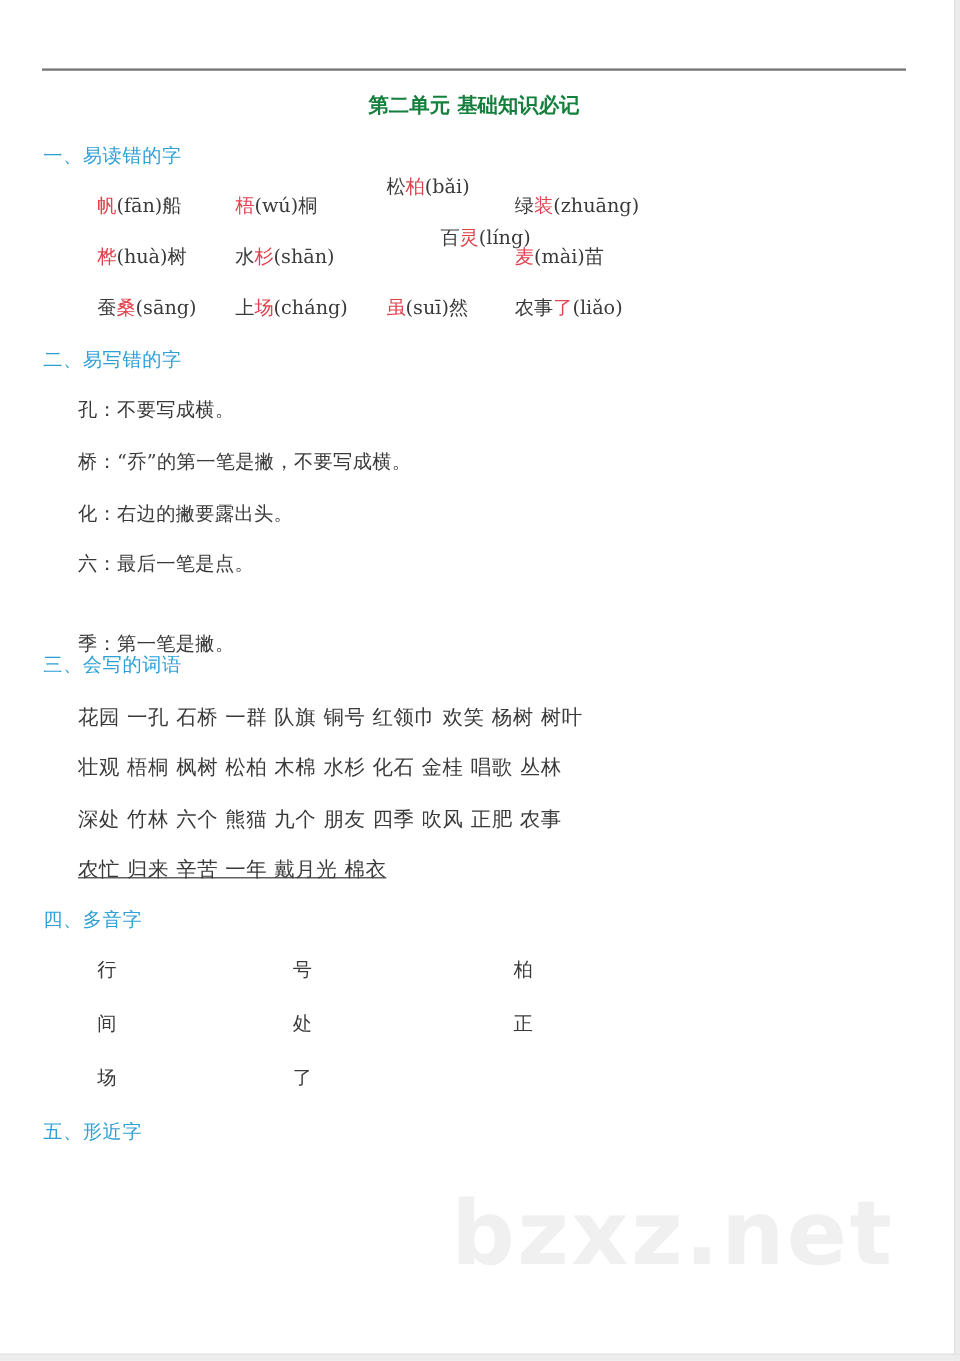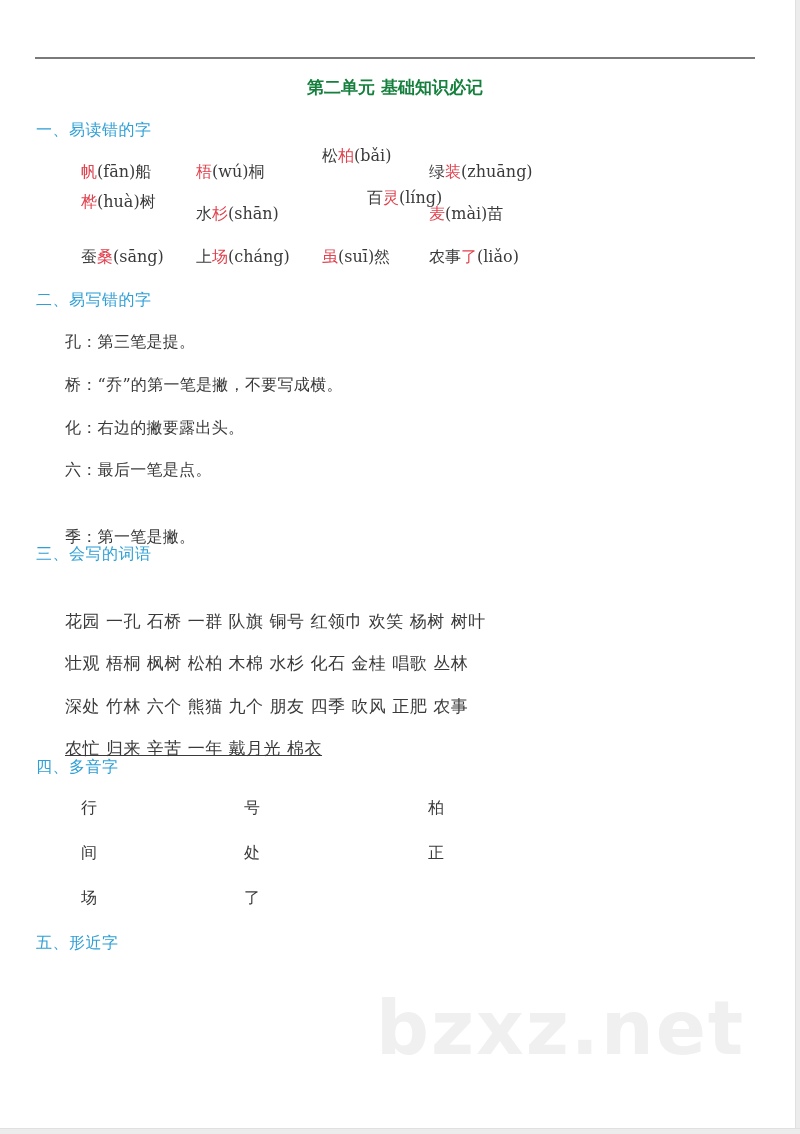--- a/index.html
+++ b/index.html
@@ -14,21 +14,21 @@
     position: absolute; left: 0; top: 76px; width: 790px; text-align: center;
     font-family: "DejaVu Sans", "Liberation Sans", sans-serif; font-weight: bold; font-size: 17px; color: #15803d;
   }
   .sec-head {
     position: absolute; left: 36px; font-family: "DejaVu Sans", "Liberation Sans", sans-serif;
     font-size: 16px; color: #2ea0d6; letter-spacing: 0.5px;
   }
   .cell { position: absolute; white-space: nowrap; font-size: 16px; padding-left: 16px; }
   .red { color: #e0424e; }
   .line { position: absolute; left: 65px; font-size: 16px; white-space: nowrap; letter-spacing: 0.3px; }
-  .words { position: absolute; left: 65px; font-size: 17px; white-space: nowrap; letter-spacing: 0.5px; margin-top: 24px; }
+  .words { position: absolute; left: 65px; font-size: 17px; white-space: nowrap; letter-spacing: 0.5px; }
   .watermark {
     position: absolute; left: 376px; top: 985px; font-family: "DejaVu Sans", "Liberation Sans", sans-serif;
     font-weight: bold; font-size: 74px; color: #f0f0f0; letter-spacing: 2px;
   }
 </style>
 </head>
 <body>
 
 <div class="page-edge-right"></div>
 <div class="page-edge-bottom"></div>
@@ -38,33 +38,33 @@
 
 <div class="sec-head" style="top:120px;">一、易读错的字</div>
 
 <div>
 
   <div class="cell" style="left:65px;top:162px;"><span></span><span class="red">帆</span><span>(fān)船</span></div>
   <div class="cell" style="left:180px;top:162px;"><span></span><span class="red">梧</span><span>(wú)桐</span></div>
   <div class="cell" style="left:306px;top:146px;"><span>松</span><span class="red">柏</span><span>(bǎi)</span></div>
   <div class="cell" style="left:413px;top:162px;"><span>绿</span><span class="red">装</span><span>(zhuāng)</span></div>
 
-  <div class="cell" style="left:65px;top:192px;"><span></span><span class="red">桦</span><span>(huà)树</span></div>
+  <div class="cell" style="left:65px;top:204px;"><span></span><span class="red">桦</span><span>(huà)树</span></div>
   <div class="cell" style="left:180px;top:204px;"><span>水</span><span class="red">杉</span><span>(shān)</span></div>
   <div class="cell" style="left:306px;top:188px;margin-left:45px;"><span>百</span><span class="red">灵</span><span>(líng)</span></div>
   <div class="cell" style="left:413px;top:204px;"><span></span><span class="red">麦</span><span>(mài)苗</span></div>
 
   <div class="cell" style="left:65px;top:247px;"><span>蚕</span><span class="red">桑</span><span>(sāng)</span></div>
   <div class="cell" style="left:180px;top:247px;"><span>上</span><span class="red">场</span><span>(cháng)</span></div>
   <div class="cell" style="left:306px;top:247px;"><span></span><span class="red">虽</span><span>(suī)然</span></div>
   <div class="cell" style="left:413px;top:247px;"><span>农事</span><span class="red">了</span><span>(liǎo)</span></div>
 </div>
 
 <div class="sec-head" style="top:290px;">二、易写错的字</div>
-<div class="line" style="top:332px;">孔：第三笔是提。</div>
+<div class="line" style="top:332px;">孔：不要写成横。</div>
 <div class="line" style="top:375px;">桥：“乔”的第一笔是撇，不要写成横。</div>
 <div class="line" style="top:418px;">化：右边的撇要露出头。</div>
 <div class="line" style="top:460px;">六：最后一笔是点。</div>
 <div class="line" style="top:527px;text-align:center;">季：第一笔是撇。</div>
 
 <div class="sec-head" style="top:544px;">三、会写的词语</div>
 <div class="words" style="top:586px;">花园 一孔 石桥 一群 队旗 铜号 红领巾 欢笑 杨树 树叶</div>
 <div class="words" style="top:628px;">壮观 梧桐 枫树 松柏 木棉 水杉 化石 金桂 唱歌 丛林</div>
 <div class="words" style="top:671px;">深处 竹林 六个 熊猫 九个 朋友 四季 吹风 正肥 农事</div>
 <div class="words" style="top:713px;text-decoration:underline;">农忙 归来 辛苦 一年 戴月光 棉衣</div>

